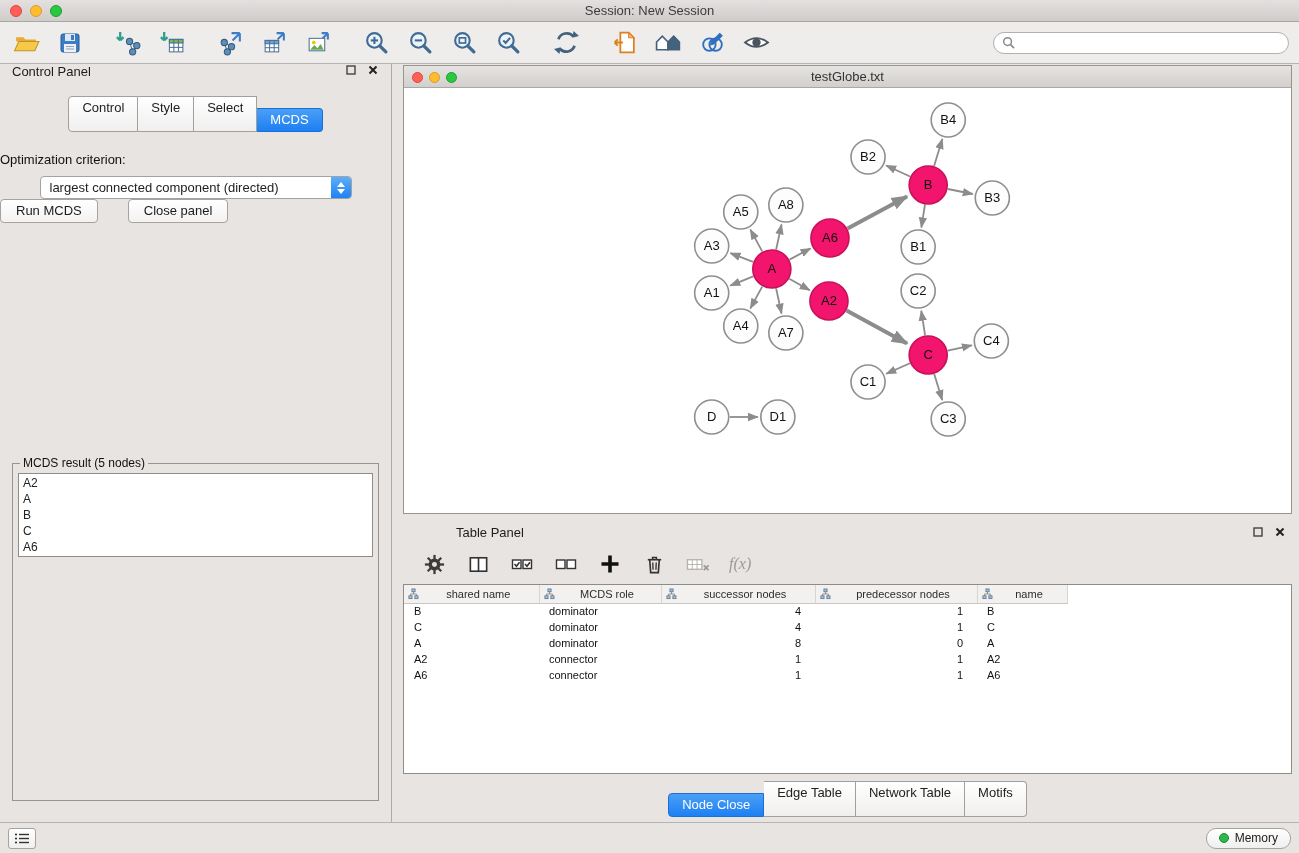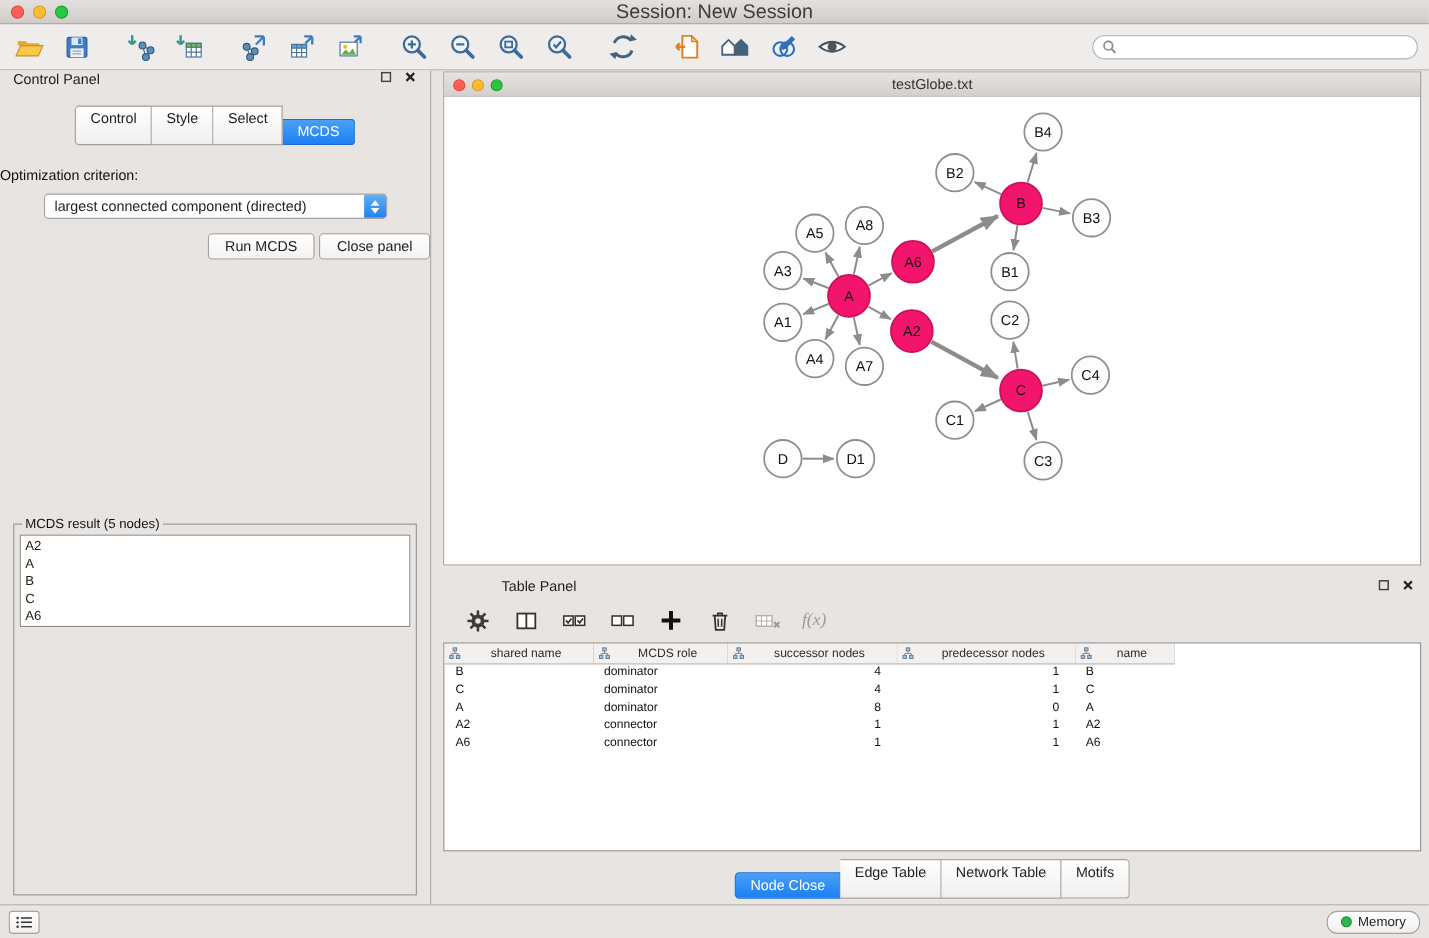--- a/index.html
+++ b/index.html
@@ -8,21 +8,21 @@
   .app { width:1299px; height:853px; display:flex; flex-direction:column; }
 
   
   .titlebar { height:22px; background:linear-gradient(#e3e0df,#cfccca); border-bottom:1px solid #a9a6a3;
               display:flex; align-items:center; position:relative; flex:0 0 auto; }
   .lights { position:absolute; left:10px; top:5px; display:flex; gap:8px; }
   .light { width:12px; height:12px; border-radius:50%; }
   .light.red { background:#ff5f57; border:1px solid #e0443e; }
   .light.yellow { background:#febc2e; border:1px solid #d89e24; }
   .light.green { background:#28c840; border:1px solid #1f9e31; }
-  .win-title { flex:1; text-align:center; font-size:18px; color:#3c3c3c; }
+  .win-title { flex:1; text-align:center; font-size:13px; color:#3c3c3c; }
 
   
   .toolbar { height:42px; background:#efedeb; border-bottom:1px solid #b6b3b0; display:flex;
              align-items:center; padding:0 10px; flex:0 0 auto; }
   .tgroup { display:flex; align-items:center; gap:12px; margin-right:26px; }
   .tool { width:32px; height:32px; display:flex; align-items:center; justify-content:center; cursor:default; }
   .tool svg { display:block; }
   .searchbox { margin-left:auto; width:296px; height:22px; background:#fff; border:1px solid #b3b0ad;
                border-radius:11px; display:flex; align-items:center; padding:0 8px; gap:5px; }
   .searchbox input { border:none; outline:none; flex:1; font-size:12px; background:transparent; font-family:inherit; }
@@ -48,21 +48,21 @@
   .opt-label { text-align:left; font-size:13px; margin-top:20px; color:#111; }
   .select-box { position:relative; margin:9px auto 0; width:312px; height:23px; background:#fff;
                 border:1px solid #a5a2a0; border-radius:4px; font-size:13px; line-height:21px;
                 padding:0 26px 0 9px; cursor:default; white-space:nowrap; overflow:hidden; }
   .select-arrows { position:absolute; right:-1px; top:-1px; bottom:-1px; width:21px;
                    background:linear-gradient(#5fb1f8,#1d7ff3); border-radius:0 4px 4px 0;
                    display:flex; flex-direction:column; align-items:center; justify-content:center; gap:2px; }
   .tri-up { width:0; height:0; border-left:4px solid transparent; border-right:4px solid transparent; border-bottom:5px solid #fff; }
   .tri-down { width:0; height:0; border-left:4px solid transparent; border-right:4px solid transparent; border-top:5px solid #fff; }
 
-  .cp-buttons { display:flex; justify-content:flex-end; gap:4px; margin-top:13px; }
+  .cp-buttons { display:flex; justify-content:flex-start; gap:30px; }
   .btn { background:linear-gradient(#ffffff,#f3f2f1); border:1px solid #a5a2a0; border-radius:4px;
          font-size:13px; padding:3px 15px 4px; color:#1b1b1b; cursor:default; font-family:inherit; }
 
   .result-fieldset { margin:233px 12px 0; height:345px; border:1px solid #98958f; padding:3px 5px 6px; }
   .result-fieldset legend { font-size:12px; color:#111; padding:0 3px; margin-left:2px; }
   .result-list { width:100%; height:100%; background:#fff; border:1px solid #8f8c86; overflow:auto;
                  font-size:12px; padding:1px 4px; }
   .result-list div { line-height:16px; cursor:default; }
 
   

